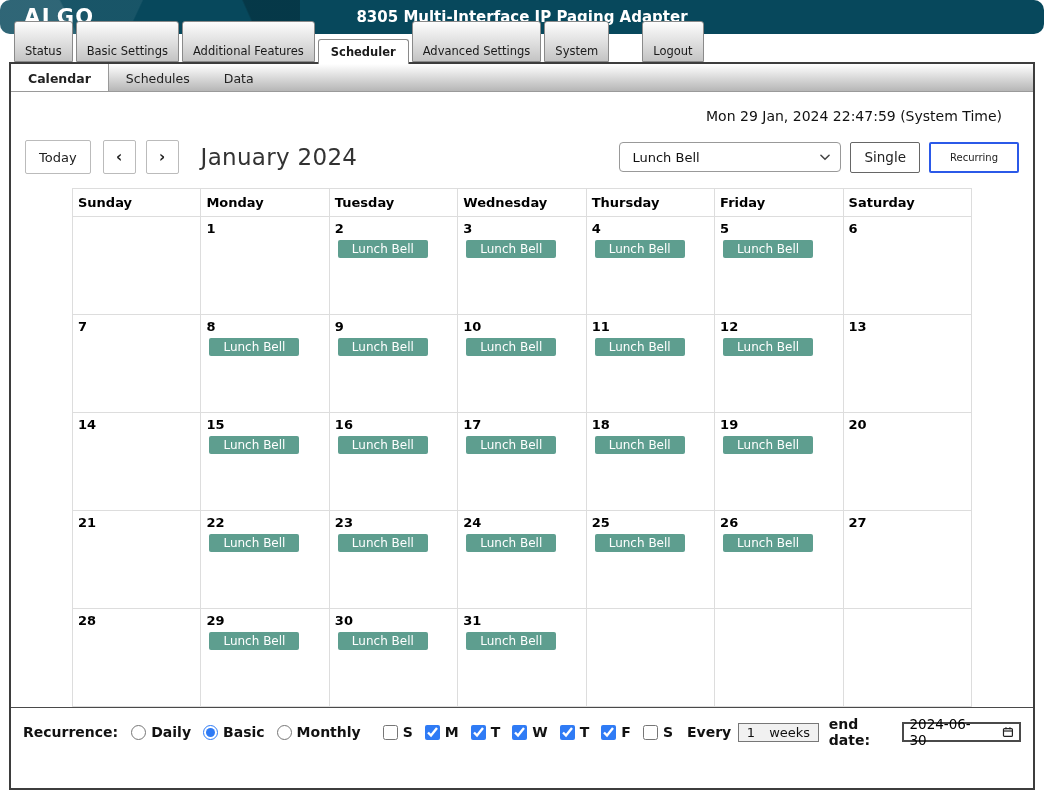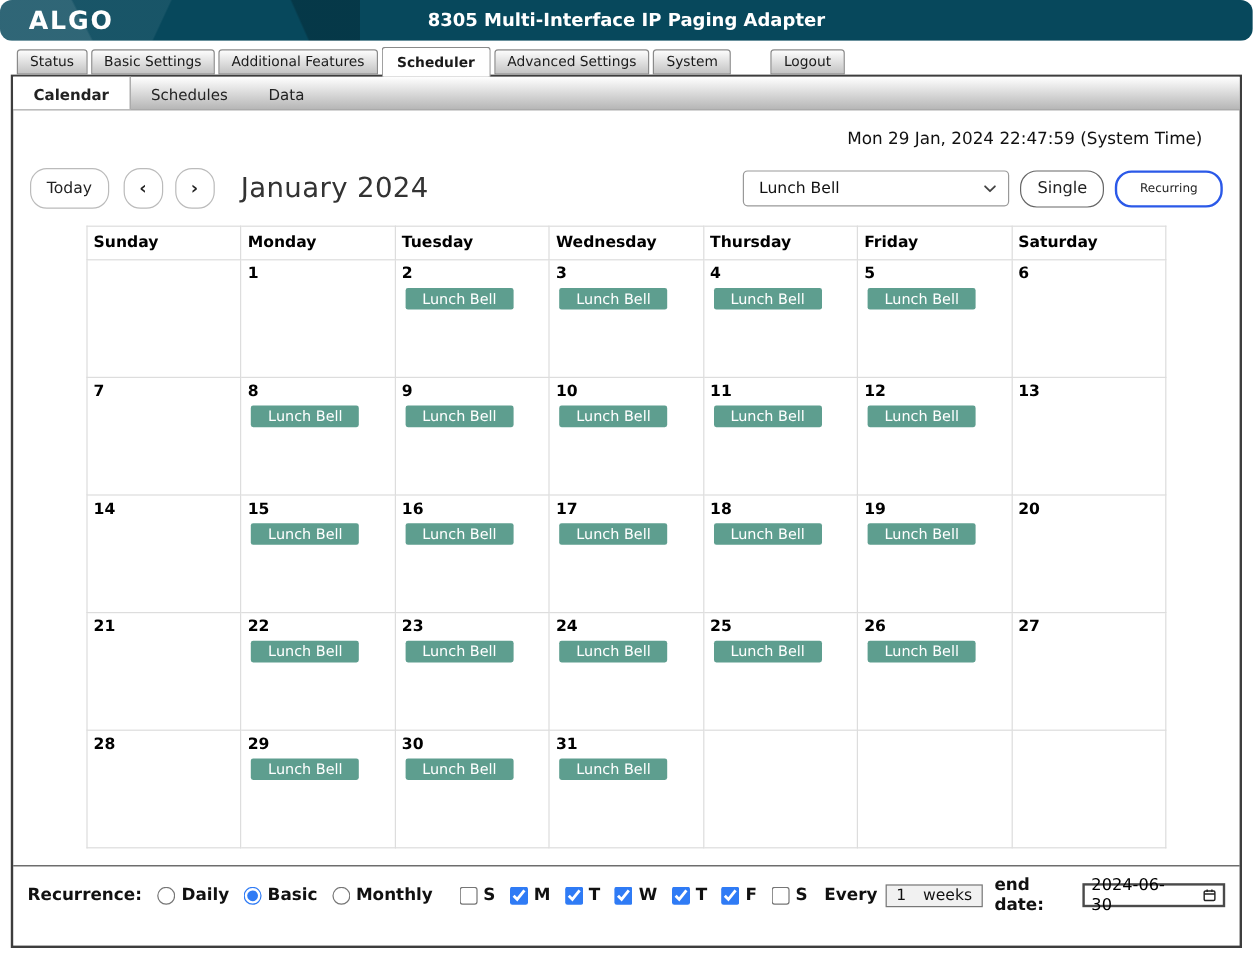--- a/index.html
+++ b/index.html
@@ -24,21 +24,21 @@
   .logo { margin-left:24px; font-size:21px; font-weight:bold; letter-spacing:1.5px; position:relative; z-index:1; }
   .app-title { position:absolute; left:0; right:0; text-align:center; font-size:15px; font-weight:bold; }
 
   
   .tabbar {
     height:28px; padding:7px 0 0 14px; display:flex; align-items:flex-end; gap:3px;
     position:relative; z-index:3; background:#fff;
   }
   .tab {
     background:linear-gradient(#fdfdfd,#c4c4c4); border:1px solid #8a8a8a;
-    border-radius:3px 3px 0 0; padding:2px 10px 3px; font-size:11.5px; color:#1a1a1a;
+    border-radius:3px 3px 0 0; padding:22px 10px 3px; font-size:11.5px; color:#1a1a1a;
     cursor:pointer; white-space:nowrap;
   }
   .tab.active {
     background:#fff; font-weight:bold; border-bottom:none;
     padding:5px 12px 5px; margin-bottom:-2px;
   }
   .tab.separated { margin-left:30px; }
 
   
   .content {
@@ -53,21 +53,21 @@
   }
   .subtab { padding:7px 17px 0; color:#222; cursor:pointer; }
   .subtab.active { background:#fff; font-weight:bold; border-right:1px solid #999; }
 
   
   .systime { text-align:right; padding:16px 31px 0 0; font-size:14px; color:#111; }
 
   
   .toolbar { display:flex; align-items:center; margin:15px 14px 0 14px; height:36px; }
   .btn {
-    background:#fff; border:1px solid #bbb; border-radius:14px; height:34px;
+    background:#fff; border:1px solid #bbb; border-radius:2px; height:34px;
     font-size:13px; color:#222; cursor:pointer; font-family:inherit;
   }
   .today-btn { padding:0 13px; margin-right:12px; }
   .nav-btn { width:33px; margin-right:10px; font-size:15px; font-weight:bold; line-height:1; }
   .month-title { font-size:23px; color:#333; font-weight:500; margin-left:12px; letter-spacing:0.3px; }
   .toolbar-spacer { flex:1; }
   .select-wrap { position:relative; width:222px; height:30px; margin-right:9px; }
   .select-wrap select {
     width:100%; height:100%; border:1px solid #999; border-radius:4px; background:#fff;
     padding:0 28px 0 12px; font-size:13px; color:#111; appearance:none; -webkit-appearance:none;
@@ -89,21 +89,21 @@
     font-size:13px; font-weight:bold; color:#000;
   }
   .event {
     width:90px; margin:4px 0 0 3px; background:var(--event-color,#5e9e8f); color:#fff;
     font-size:12px; font-weight:normal; text-align:center; padding:2px 0;
     border-radius:2px; cursor:pointer;
   }
 
   
   .recurbar {
-    margin-top:14px; border-top:1px solid #4a4a4a; padding:8px 12px 0 12px;
+    border-top:1px solid #4a4a4a; padding:8px 12px 0 12px;
     display:flex; align-items:center; font-size:14px; font-weight:bold; color:#111;
   }
   .recur-label { margin-right:13px; }
   .recur-opt, .day-chk { display:inline-flex; align-items:center; margin-right:12px; cursor:pointer; }
   .recur-opt input, .day-chk input { width:15px; height:15px; margin-right:5px; accent-color:var(--accent-blue,#2f7bf5); cursor:pointer; }
   .day-group { display:inline-flex; margin-left:10px; }
   .every-label { margin:0 7px 0 2px; }
   .every-box {
     display:inline-flex; align-items:center; justify-content:center; gap:14px;
     border:1px solid #777; background:#f1f1f1; width:91px; height:19px;

